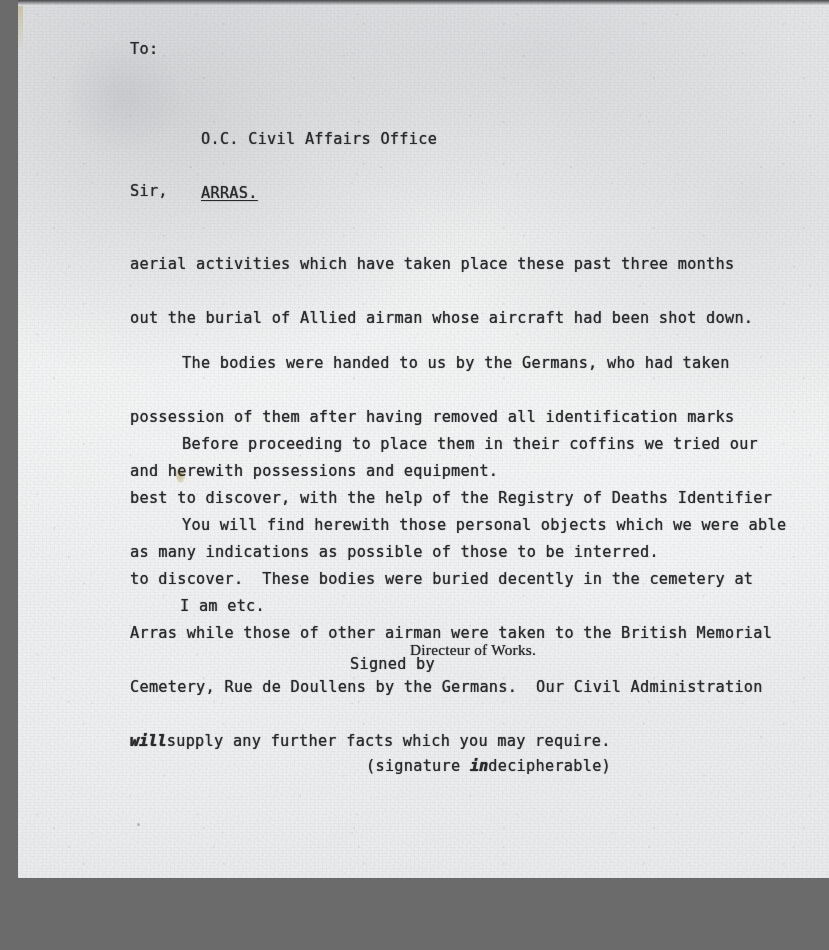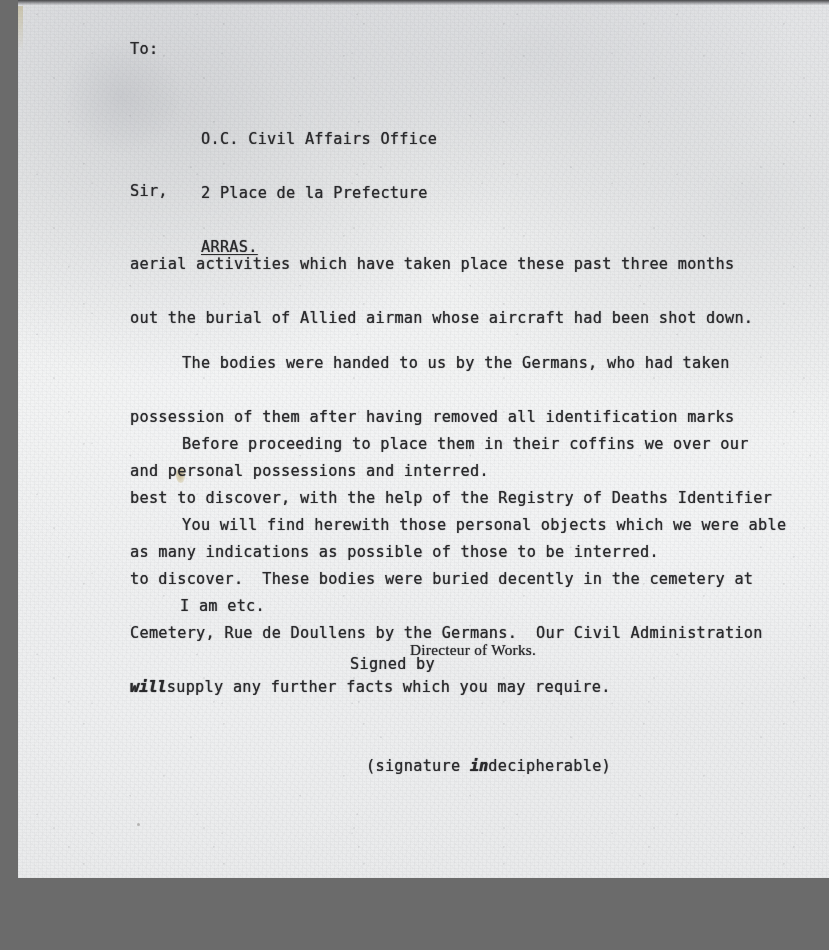--- a/index.html
+++ b/index.html
@@ -148,52 +148,52 @@
   <div class="speck-a"></div>
   <div class="speck-b"></div>
 
   <div class="typed">
 
     
     <div class="blk" id="addr-block">
       <span class="lbl">To:</span>
       <div class="lines">
         <div class="ln">O.C. Civil Affairs Office</div>
-        <div class="ln">2 Place de la Prefecture</div>
         <div class="ln"><span class="u">ARRAS.</span></div>
       </div>
     </div>
 
     
     <div class="blk" id="salutation">Sir,</div>
 
     
     <div class="blk" id="p1">
       <div class="ln">aerial activities which have taken place these past three months</div>
       <div class="ln">out the burial of Allied airman whose aircraft had been shot down.</div>
     </div>
 
     
     <div class="blk" id="p2">
       <div class="ln"><span class="ind"></span><span>The bodies were handed to us by the Germans, who had taken</span></div>
       <div class="ln">possession of them after having removed all identification marks</div>
-      <div class="ln">and personal possessions and interred.</div>
+      <div class="ln">and herewith possessions and equipment.</div>
     </div>
 
     
     <div class="blk" id="p3">
-      <div class="ln"><span class="ind"></span><span>Before proceeding to place them in their coffins we over our</span></div>
+      <div class="ln"><span class="ind"></span><span>Before proceeding to place them in their coffins we tried our</span></div>
       <div class="ln">best to discover, with the help of the Registry of Deaths Identifier</div>
       <div class="ln">as many indications as possible of those to be interred.</div>
     </div>
 
     
     <div class="blk" id="p4">
       <div class="ln"><span class="ind"></span><span>You will find herewith those personal objects which we were able</span></div>
       <div class="ln">to discover.  These bodies were buried decently in the cemetery at</div>
+      <div class="ln">Arras while those of other airman were taken to the British Memorial</div>
       <div class="ln">Cemetery, Rue de Doullens by the Germans.  Our Civil Administration</div>
       <div class="ln"><span class="heavy">will</span><span>supply any further facts which you may require.</span></div>
     </div>
 
     
     <div class="blk" id="closing">I am etc.</div>
 
     
     <div class="blk" id="signed-by">Signed by</div>
     <div class="blk" id="signed-role">Directeur of Works.</div>

